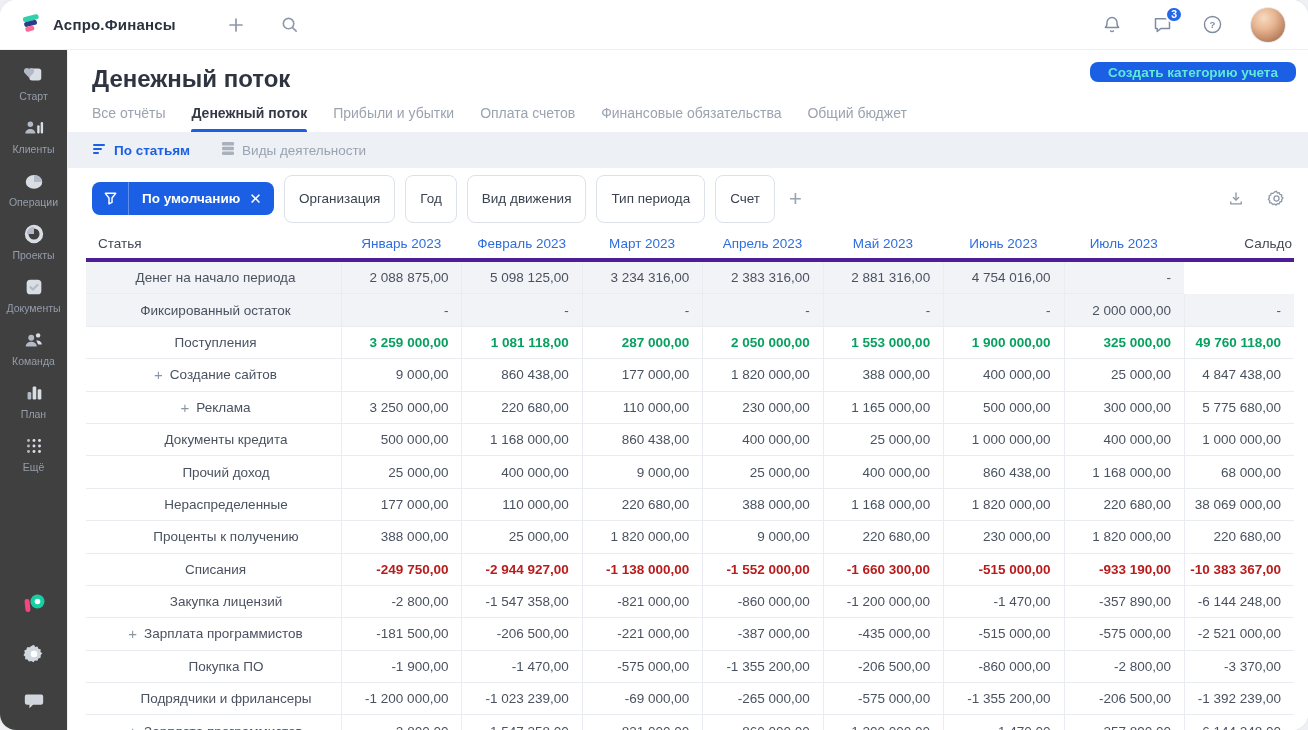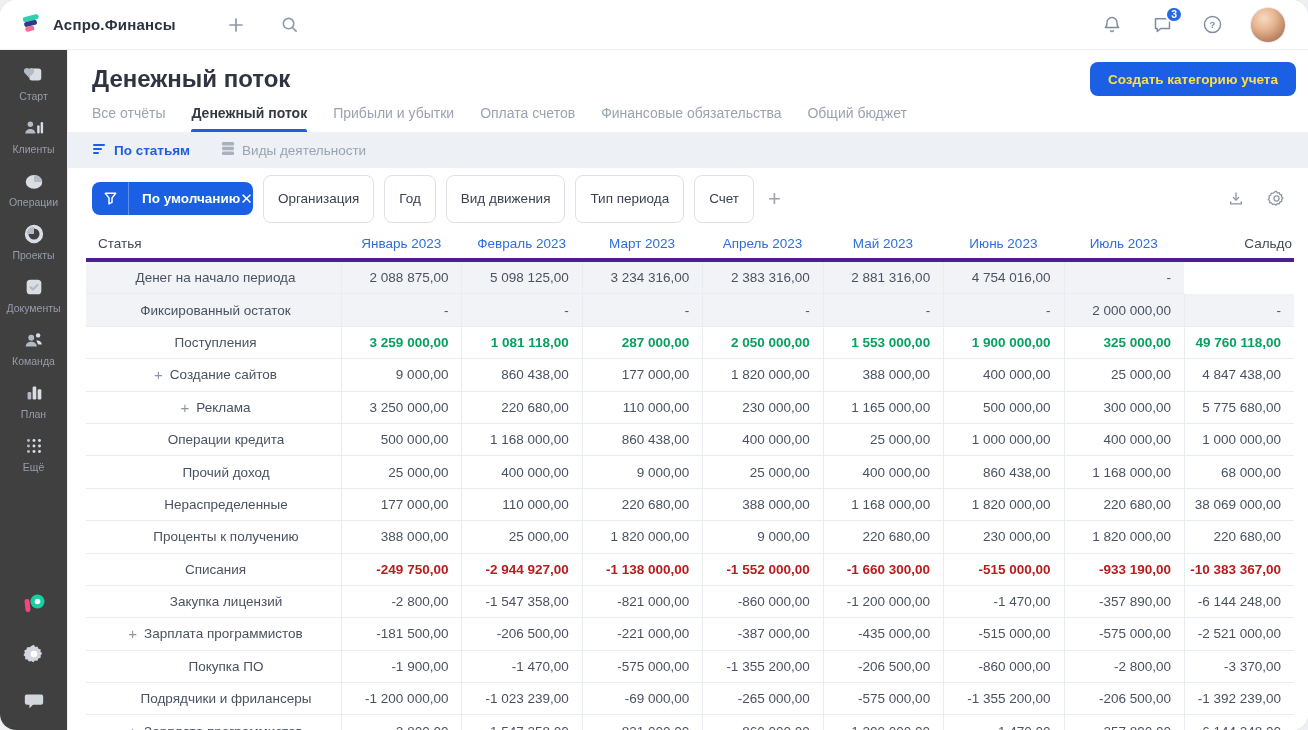--- a/index.html
+++ b/index.html
@@ -25,36 +25,36 @@
   .side-item svg { display:block; }
   .side-label { font-size:10.5px; color:#959dab; }
   .side-bottom { margin-top:auto; display:flex; flex-direction:column; align-items:center; gap:22px; }
   .gear-glyph { font-size:19px; color:#c3c9d2; line-height:1; cursor:pointer; }
 
   .main { flex:1; min-width:0; display:flex; flex-direction:column; background:#fff; }
 
   
   .page-head { padding:15px 22px 0 24px; position:relative; }
   .page-title { font-size:24px; font-weight:700; color:#2e3540; }
-  .create-btn { position:absolute; top:12px; right:12px; height:34px; padding:0 18px; background:#1a5fe4; color:#fde047; border:none; border-radius:8px; font-size:13.5px; font-weight:600; font-family:inherit; cursor:pointer; }
+  .create-btn { position:absolute; top:12px; right:12px; height:20px; padding:0 18px; background:#1a5fe4; color:#5eead4; border:none; border-radius:8px; font-size:13.5px; font-weight:600; font-family:inherit; cursor:pointer; }
   .tabs { display:flex; gap:26px; margin-top:12px; }
   .tab { position:relative; font-size:14px; color:#9aa3b0; padding-bottom:11px; cursor:pointer; white-space:nowrap; }
   .tab.active { color:#333a46; font-weight:700; }
   .tab.active::after { content:""; position:absolute; left:0; right:0; bottom:0; height:3px; border-radius:2px 2px 0 0; background:#1a5fe4; }
 
   
   .view-band { height:36px; flex:0 0 36px; background:#edf0f4; display:flex; align-items:center; gap:30px; padding:0 24px; }
   .view-tab { display:flex; align-items:center; gap:6px; font-size:13.5px; cursor:pointer; color:#9aa3b0; }
   .view-tab.active { color:#1a5fe4; font-weight:600; }
 
   
   .filter-row { height:61px; flex:0 0 61px; display:flex; align-items:center; padding:0 20px 0 24px; gap:10px; }
   .filter-pill { display:flex; align-items:center; height:33px; background:#1a5fe4; border-radius:8px; color:#fff; overflow:hidden; cursor:pointer; }
   .pill-funnel { display:flex; align-items:center; justify-content:center; width:37px; height:100%; border-right:1px solid rgba(255,255,255,.3); }
-  .pill-text { padding:0 0 0 13px; font-size:13.5px; font-weight:600; display:flex; align-items:center; }
+  .pill-text { padding:0 12px 0 13px; font-size:13.5px; font-weight:600; display:flex; align-items:center; gap:9px; }
   .pill-x { font-size:15px; font-weight:400; line-height:1; cursor:pointer; }
   .filter-btn { height:48px; padding:0 14px; background:#fff; border:1px solid #dde2e9; border-radius:8px; font-size:13.5px; color:#3b424e; font-family:inherit; cursor:pointer; white-space:nowrap; }
   .add-filter { margin-left:4px; color:#9aa3b0; font-size:22px; font-weight:300; line-height:1; cursor:pointer; }
   .filter-spacer { flex:1; }
   .table-tools { display:flex; align-items:center; gap:16px; color:#8d97a6; }
 
   
   .table { margin:0 14px 0 18px; }
   .tr, .thead { display:grid; grid-template-columns:255px repeat(7, 1fr) 110px; }
   .thead > div { height:33px; display:flex; align-items:center; font-size:13.5px; color:#424a56; border-bottom:4px solid #4c1d95; }
@@ -392,21 +392,21 @@
               <div class="cell-val">220 680,00</div>
               <div class="cell-val">110 000,00</div>
               <div class="cell-val">230 000,00</div>
               <div class="cell-val">1 165 000,00</div>
               <div class="cell-val">500 000,00</div>
               <div class="cell-val">300 000,00</div>
               <div class="cell-val">5 775 680,00</div>
             </div>
             <div class="tr normal">
               <div class="label-cell ind2">
-                <span>Операции кредита</span>
+                <span>Документы кредита</span>
               </div>
               <div class="cell-val">500 000,00</div>
               <div class="cell-val">1 168 000,00</div>
               <div class="cell-val">860 438,00</div>
               <div class="cell-val">400 000,00</div>
               <div class="cell-val">25 000,00</div>
               <div class="cell-val">1 000 000,00</div>
               <div class="cell-val">400 000,00</div>
               <div class="cell-val">1 000 000,00</div>
             </div>

